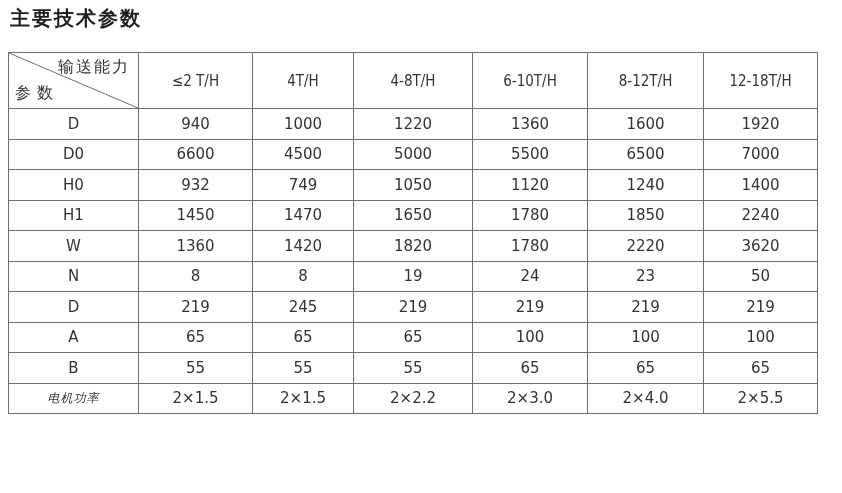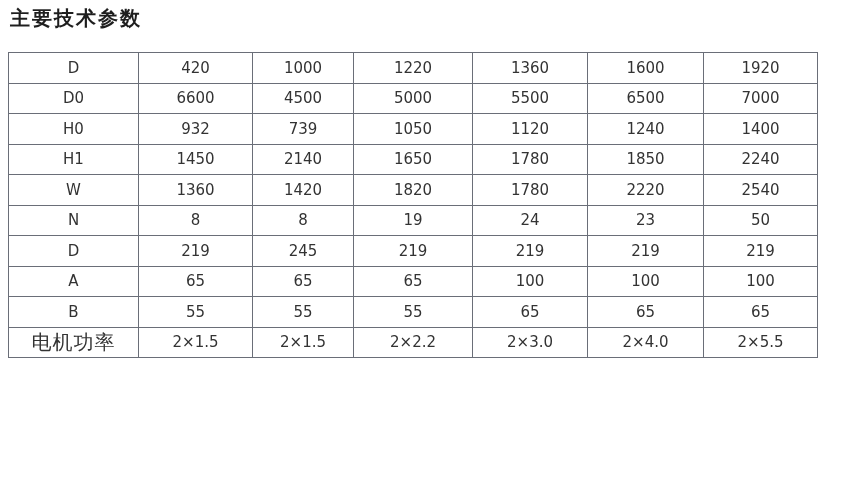--- a/index.html
+++ b/index.html
@@ -75,84 +75,100 @@
       position: absolute;
       left: 6px;
       bottom: 4px;
       font-size: 16px;
       letter-spacing: 6px;
     }
     td.param {
       font-size: 15px;
     }
     td.param.cjk {
-      font-size: 20px;
+      font-size: 12px;
       letter-spacing: 1px;
+      font-style: italic;
     }
   </style>
 </head>
 <body>
 
 <div class="title">主要技术参数</div>
 
 <table class="spec">
   <colgroup>
     <col style="width:130px">
     <col style="width:114px">
     <col style="width:101px">
     <col style="width:119px">
     <col style="width:115px">
     <col style="width:116px">
     <col style="width:114px">
   </colgroup>
   <tbody id="tbody">
+    <tr class="header">
+      <td class="corner">
+        <svg viewBox="0 0 100 100" preserveAspectRatio="none">
+          <line x1="0" y1="0" x2="100" y2="100" stroke="#6a6e78" stroke-width="1" vector-effect="non-scaling-stroke"></line>
+        </svg>
+        <span class="top-label">输送能力</span>
+        <span class="bottom-label">参数</span>
+      </td>
+      <td class="hdr-cell">≤2 T/H</td>
+      <td class="hdr-cell">4T/H</td>
+      <td class="hdr-cell">4-8T/H</td>
+      <td class="hdr-cell">6-10T/H</td>
+      <td class="hdr-cell">8-12T/H</td>
+      <td class="hdr-cell">12-18T/H</td>
+    </tr>
   <tr>
         <td class="param">D</td>
-        <td>420</td>
+        <td>940</td>
         <td>1000</td>
         <td>1220</td>
         <td>1360</td>
         <td>1600</td>
         <td>1920</td>
       </tr>
       <tr>
         <td class="param">D0</td>
         <td>6600</td>
         <td>4500</td>
         <td>5000</td>
         <td>5500</td>
         <td>6500</td>
         <td>7000</td>
       </tr>
       <tr>
         <td class="param">H0</td>
         <td>932</td>
-        <td>739</td>
+        <td>749</td>
         <td>1050</td>
         <td>1120</td>
         <td>1240</td>
         <td>1400</td>
       </tr>
       <tr>
         <td class="param">H1</td>
         <td>1450</td>
-        <td>2140</td>
+        <td>1470</td>
         <td>1650</td>
         <td>1780</td>
         <td>1850</td>
         <td>2240</td>
       </tr>
       <tr>
         <td class="param">W</td>
         <td>1360</td>
         <td>1420</td>
         <td>1820</td>
         <td>1780</td>
         <td>2220</td>
-        <td>2540</td>
+        <td>3620</td>
       </tr>
       <tr>
         <td class="param">N</td>
         <td>8</td>
         <td>8</td>
         <td>19</td>
         <td>24</td>
         <td>23</td>
         <td>50</td>
       </tr>

